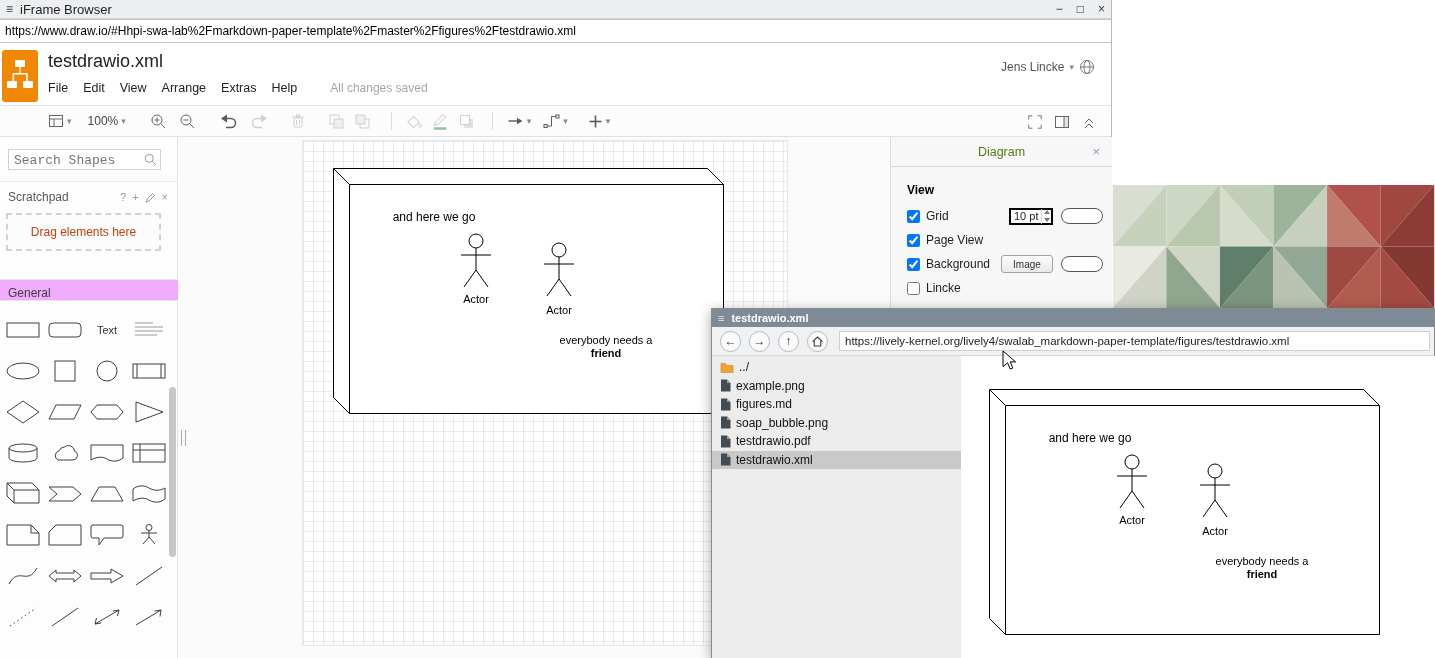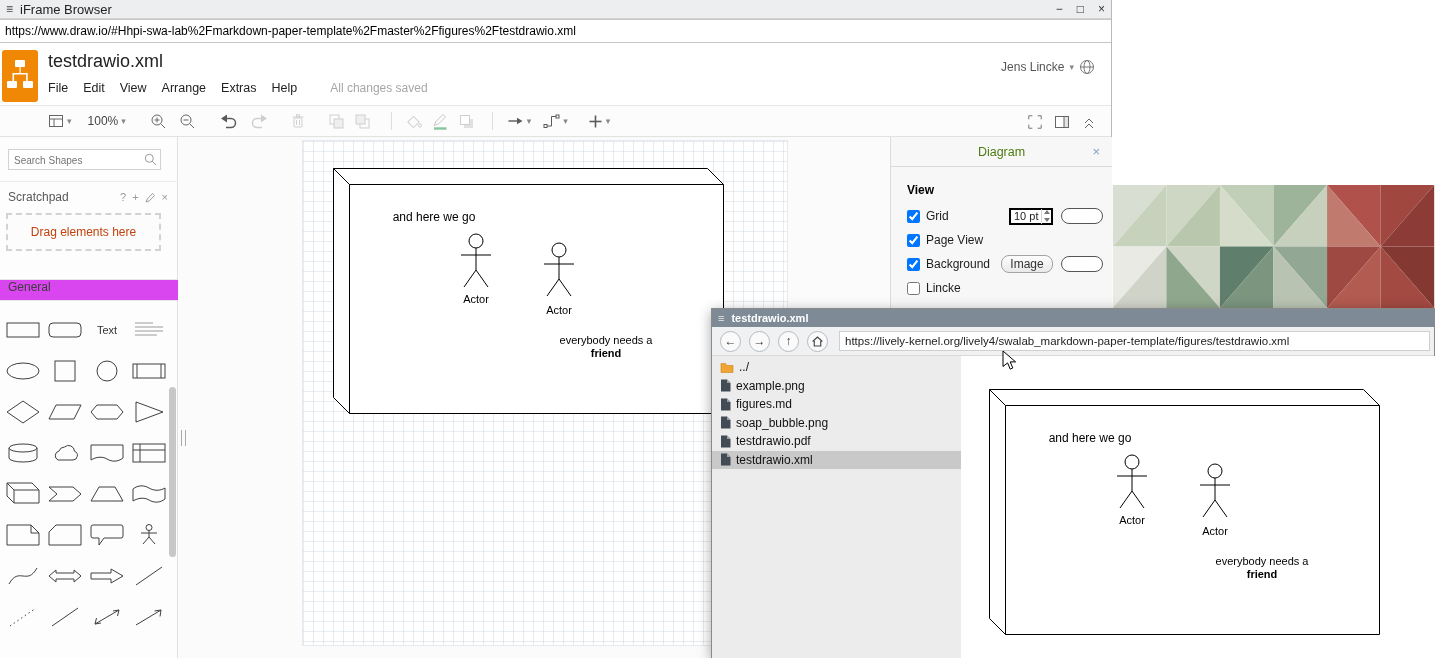--- a/index.html
+++ b/index.html
@@ -27,28 +27,28 @@
   .caret{font-size:9px;color:#888}
   
   .dw-toolbar{left:0;top:105px;width:100%;height:32px;background:#fcfcfc;border-top:1px solid #e6e6e6;border-bottom:1px solid #e2e2e2;display:flex;align-items:center;padding-left:48px}
   .tb{display:flex;align-items:center;gap:3px;cursor:default}
   .tb-sep{width:1px;height:18px;background:#ddd;margin-right:14px}
   .zoom-label{font-size:12px;color:#444}
   .tb-right{position:absolute;right:14px;top:0;height:32px;display:flex;align-items:center;gap:11px}
   
   .sidebar{left:0;top:137px;width:178px;height:521px;background:#fdfdfd;border-right:1px solid #e1e1e1}
   .search-wrap{left:8px;top:12px;width:153px;height:21px}
-  .search-wrap input{width:100%;height:100%;border:1px solid #d2d2d2;font-size:10px;padding:2px 20px 0 5px;color:#333;font-family:Liberation Sans, sans-serif;background:#fff}
+  .search-wrap input{width:100%;height:100%;border:1px solid #d2d2d2;font-size:13px;padding:2px 20px 0 5px;color:#333;font-family:Liberation Mono, monospace;background:#fff}
   .search-wrap .mag{position:absolute;right:4px;top:4px}
   .sb-divider{left:0;top:44px;width:178px;border-top:1px solid #eaeaea}
   .scratchpad-row{left:8px;top:53px;width:160px;display:flex;align-items:center}
   .scratchpad-row .sp-title{font-size:12px;color:#585858;flex:1}
   .sp-ico{color:#9a9a9a;font-size:11px;margin-left:6px;cursor:pointer}
   .dropzone{left:6px;top:76px;width:155px;height:38px;border:2px dashed #d2d2d2;background:#fcfcfc;display:flex;align-items:center;justify-content:center;color:#c2410c;font-size:12px}
-  .section-bar{left:0;top:142px;width:178px;height:22px;background:#d946ef;border-top:1px solid #e6e6e6;border-bottom:1px solid #e6e6e6;display:flex;align-items:flex-start;padding-left:8px;font-size:12px;color:#3d3d3d}
+  .section-bar{left:0;top:142px;width:178px;height:22px;background:#f0abfc;border-top:1px solid #e6e6e6;border-bottom:1px solid #e6e6e6;display:flex;align-items:flex-end;padding-left:8px;font-size:12px;color:#3d3d3d}
   .shape-grid{left:2px;top:172px;width:170px;display:grid;grid-template-columns:repeat(4,42px);grid-auto-rows:41px}
   .shape-cell{display:flex;align-items:center;justify-content:center;cursor:pointer}
   .shape-cell svg{stroke:#404040;fill:none;stroke-width:1}
   .sb-scroll{right:1px;top:250px;width:7px;height:170px;background:#c7c7c7;border-radius:4px}
   
   .canvas{left:178px;top:137px;width:712px;height:521px;background:#fbfbfb;overflow:hidden}
   .splitter{left:3px;top:293px;width:5px;height:16px;border-left:1px solid #a9a9a9;border-right:1px solid #a9a9a9}
   .page{left:124px;top:3px;width:486px;height:506px;background-color:#fff;border:1px solid #e7eaee;
     background-image:
       linear-gradient(to right, rgba(150,170,190,.22) 1px, transparent 1px),
@@ -66,21 +66,21 @@
   .fp-row label{font-size:12px;color:#1c1c1c}
   .fp-row input[type=checkbox]{width:13px;height:13px;margin:0 6px 0 0}
   .fp-spacer{flex:1}
   .num-wrap{position:relative;width:44px;height:17px;margin-right:8px}
   .num-wrap input{width:100%;height:100%;border:2px solid #000000;font-size:11px;padding:0 12px 0 3px;font-family:inherit;color:#222;background:#fff}
   .spin{position:absolute;right:1px;top:1px;width:11px;height:15px;display:flex;flex-direction:column;border-left:1px solid #d5d5d5}
   .spin b{flex:1;display:flex;align-items:center;justify-content:center}
   .tri-up{width:0;height:0;border-left:3px solid transparent;border-right:3px solid transparent;border-bottom:4px solid #777}
   .tri-dn{width:0;height:0;border-left:3px solid transparent;border-right:3px solid transparent;border-top:4px solid #777}
   .swatch{width:42px;height:16px;background:#fff;border:1px solid #555;border-radius:8px;cursor:pointer}
-  .btn-image{width:52px;height:18px;border:1px solid #a3a3a3;border-radius:8px;background:linear-gradient(#fdfdfd,#e9e9e9);font-size:12px;color:#333;display:flex;align-items:center;justify-content:center;margin-right:8px;cursor:pointer}
+  .btn-image{width:52px;height:18px;border:1px solid #a3a3a3;border-radius:3px;background:linear-gradient(#fdfdfd,#e9e9e9);font-size:10px;color:#333;display:flex;align-items:center;justify-content:center;margin-right:8px;cursor:pointer}
   
   .file-window{left:711px;top:308px;width:724px;height:350px;background:#fff;border:1px solid #8a8a8a;box-shadow:0 3px 12px rgba(0,0,0,.35);z-index:40}
   .fw-titlebar{left:0;top:0;width:100%;height:18px;background:#7e8b97;display:flex;align-items:center}
   .fw-titlebar .menu-glyph{margin:0 7px 0 6px;color:#e8ecef;font-size:11px}
   .fw-titlebar .fw-title{color:#fff;font-size:11px;font-weight:bold}
   .fw-toolbar{left:0;top:18px;width:100%;height:29px;background:#f0f1f2;border-bottom:1px solid #d9d9d9;display:flex;align-items:center;padding-left:8px}
   .nav-btn{width:21px;height:21px;border:1px solid #b5bac0;border-radius:50%;display:flex;align-items:center;justify-content:center;font-size:12px;color:#333;margin-right:8px;background:#fafafa;cursor:pointer}
   .fw-url{position:absolute;left:127px;top:4px;width:591px;height:20px;border:1px solid #cfcfcf;background:#fff;font-size:11.5px;padding:0 5px;color:#222;font-family:inherit}
   .file-list{left:0;top:47px;width:249px;height:303px;background:#ececec;padding-top:2px}
   .file-row{height:18.5px;display:flex;align-items:center;padding-left:8px;font-size:12px;color:#111;cursor:pointer}

